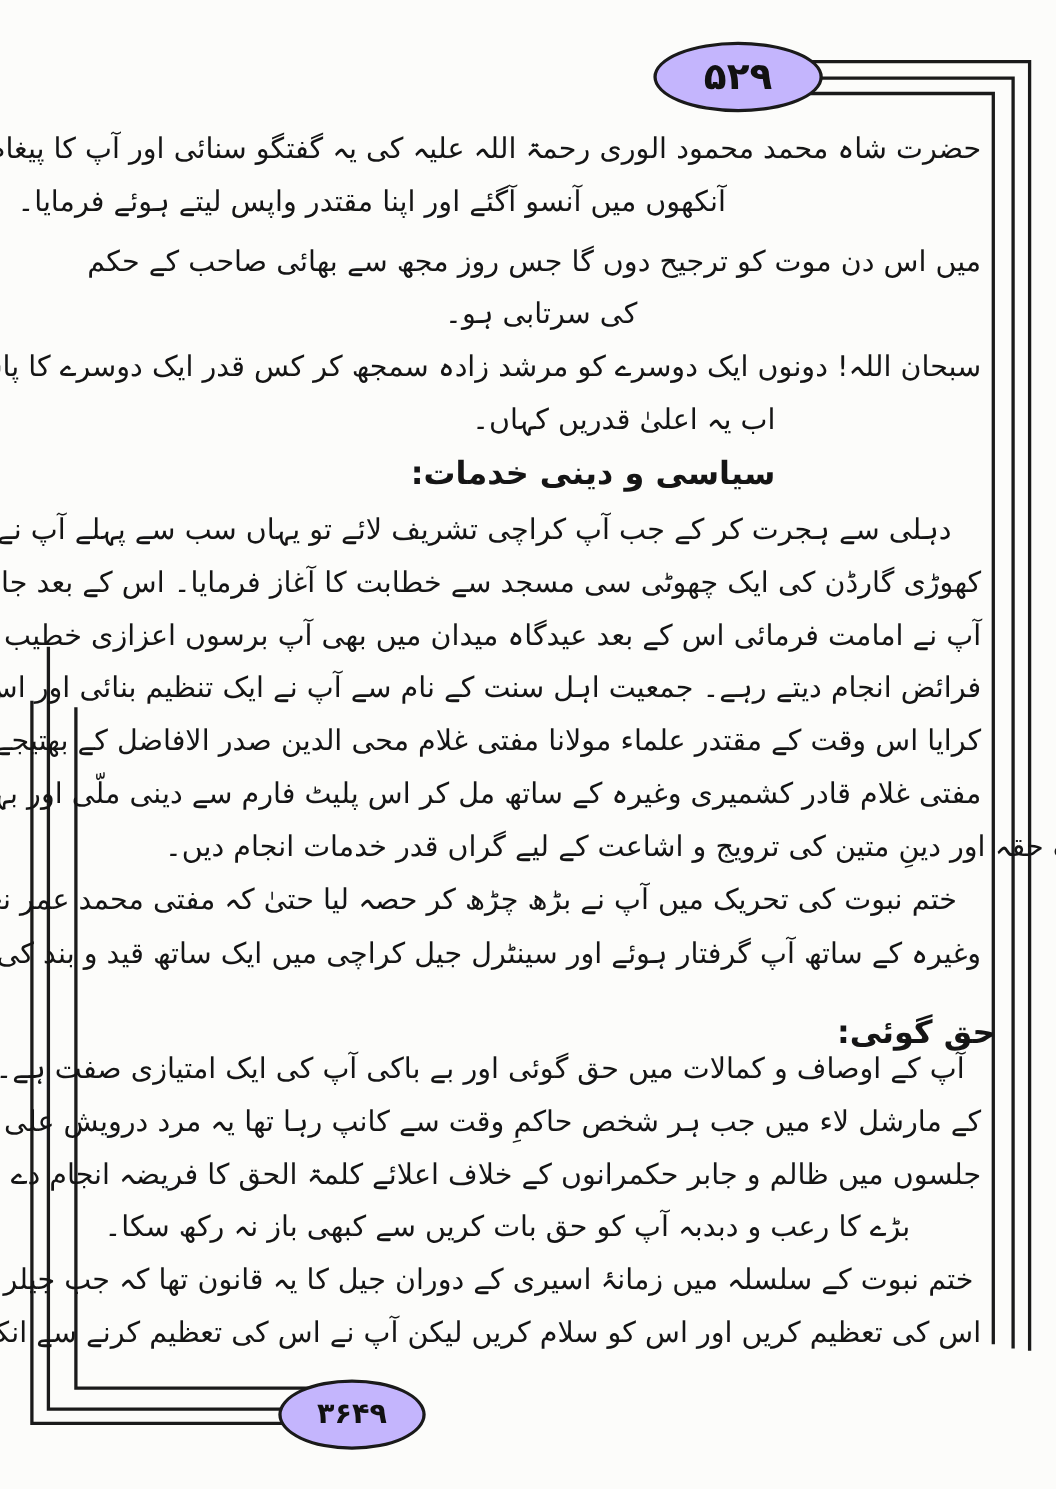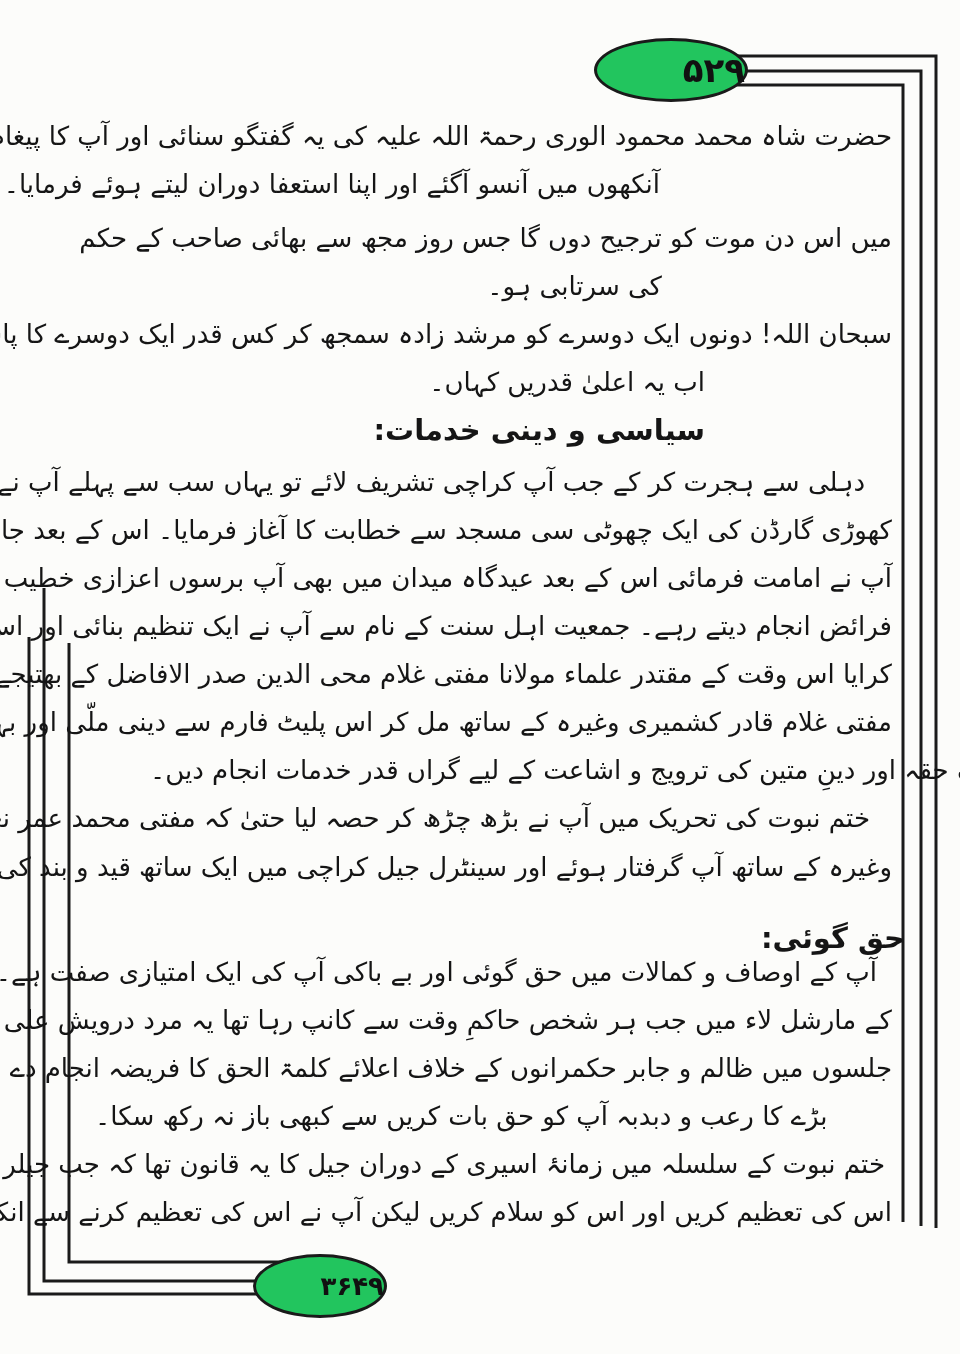--- a/index.html
+++ b/index.html
@@ -9,24 +9,24 @@
     width:960px;height:1354px;
     margin:0 auto;
     background:#fcfcfa;
     font-family:"DejaVu Sans",sans-serif;
     color:#141414;
     overflow:hidden;
   }
   .frame-svg{position:absolute;left:0;top:0;width:960px;height:1354px;}
   .oval{
     position:absolute;
-    background:#22c55e;
+    background:#c4b5fd;
     border:3px solid #1a1a1a;
     border-radius:50%;
-    display:flex;align-items:center;justify-content:flex-end;
+    display:flex;align-items:center;justify-content:center;
     font-weight:bold;
     color:#111;
   }
   .oval-top{left:594px;top:38px;width:148px;height:58px;font-size:34px;}
   .oval-bottom{left:253px;top:1254px;width:128px;height:58px;font-size:26px;}
   .tline{
     position:absolute;
     direction:rtl;
     unicode-bidi:embed;
     white-space:nowrap;
@@ -56,23 +56,23 @@
   </svg>
 
   <div class="oval oval-top">
     <span>۵۲۹</span>
   </div>
   <div class="oval oval-bottom">
     <span>۳۶۴۹</span>
   </div>
 
   <div class="tline" style="top:116px;right:68px;">حضرت شاہ محمد محمود الوری رحمۃ اللہ علیہ کی یہ گفتگو سنائی اور آپ کا پیغام پہنچایا تو مفتی صاحب رحمۃ اللہ علیہ کی</div>
-  <div class="tline" style="top:164px;left:140px;width:520px;text-align:center;">آنکھوں میں آنسو آگئے اور اپنا استعفا دوران لیتے ہوئے فرمایا۔</div>
+  <div class="tline" style="top:164px;left:140px;width:520px;text-align:center;">آنکھوں میں آنسو آگئے اور اپنا مقتدر واپس لیتے ہوئے فرمایا۔</div>
   <div class="tline" style="top:218px;left:240px;right:68px;text-align:center;">میں اس دن موت کو ترجیح دوں گا جس روز مجھ سے بھائی صاحب کے حکم</div>
-  <div class="tline" style="top:266px;left:362px;width:300px;text-align:right;">کی سرتابی ہو۔</div>
+  <div class="tline" style="top:266px;left:342px;width:300px;text-align:center;">کی سرتابی ہو۔</div>
   <div class="tline" style="top:314px;right:68px;">سبحان اللہ! دونوں ایک دوسرے کو مرشد زادہ سمجھ کر کس قدر ایک دوسرے کا پاس ادب رکھتے تھے۔</div>
   <div class="tline heading" style="top:410px;right:255px;">سیاسی و دینی خدمات:</div>
 
   <div class="tline" style="top:362px;right:255px;">اب یہ اعلیٰ قدریں کہاں۔</div>
 
   <div class="tline" style="top:462px;right:95px;">دہلی سے ہجرت کر کے جب آپ کراچی تشریف لائے تو یہاں سب سے پہلے آپ نے</div>
   <div class="tline" style="top:510px;right:68px;">کھوڑی گارڈن کی ایک چھوٹی سی مسجد سے خطابت کا آغاز فرمایا۔ اس کے بعد جامع مسجد آرام باغ میں</div>
   <div class="tline" style="top:558px;right:68px;">آپ نے امامت فرمائی اس کے بعد عیدگاہ میدان میں بھی آپ برسوں اعزازی خطیب کی حیثیت سے</div>
   <div class="tline" style="top:606px;right:68px;">فرائض انجام دیتے رہے۔ جمعیت اہل سنت کے نام سے آپ نے ایک تنظیم بنائی اور اس کو باقاعدہ رجسٹرڈ</div>
   <div class="tline" style="top:654px;right:68px;">کرایا اس وقت کے مقتدر علماء مولانا مفتی غلام محی الدین صدر الافاضل کے بھتیجے مولانا ضیاء الدین سہروردی</div>

